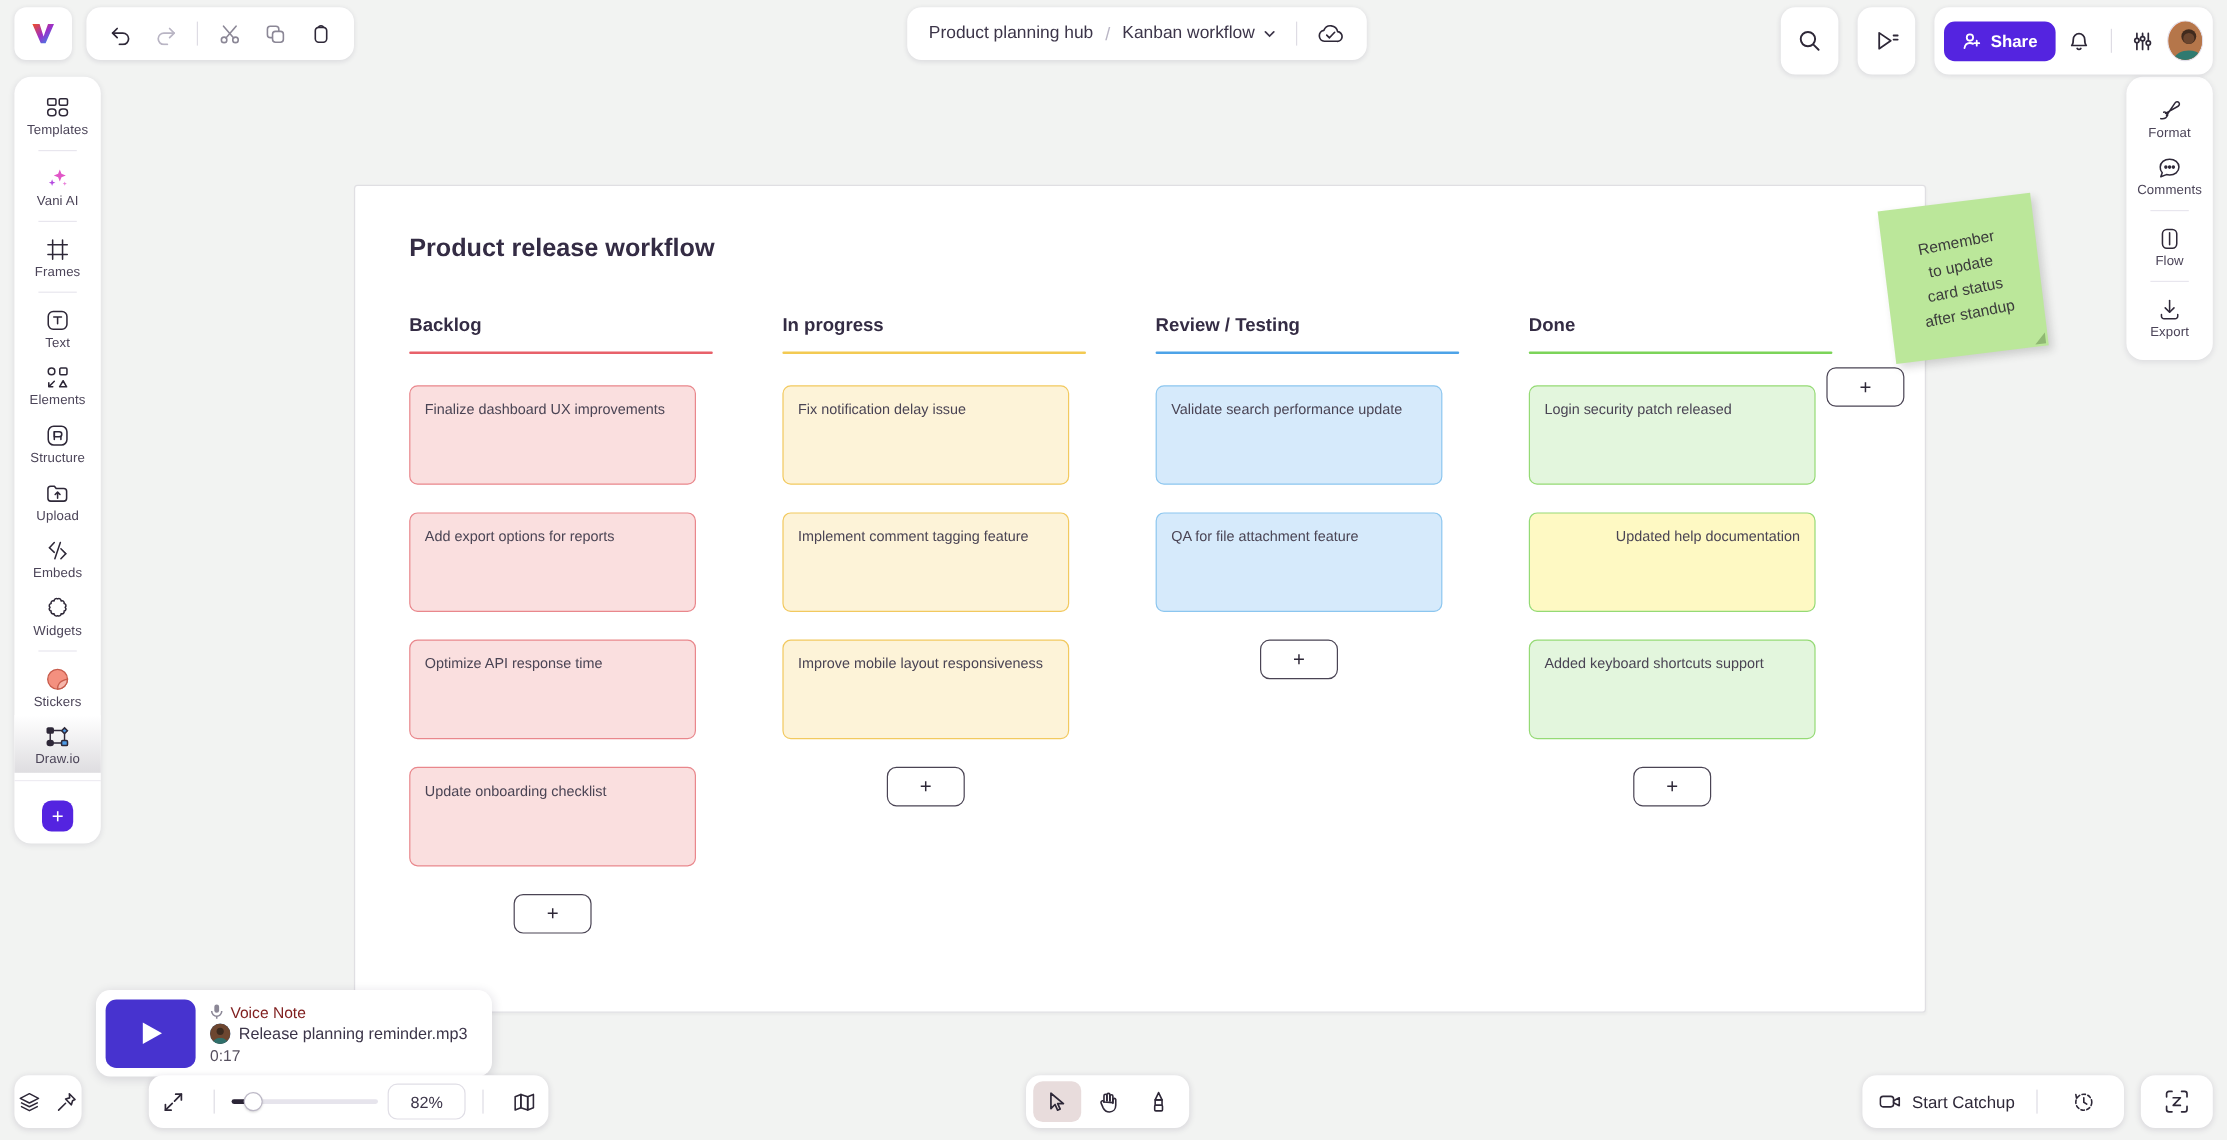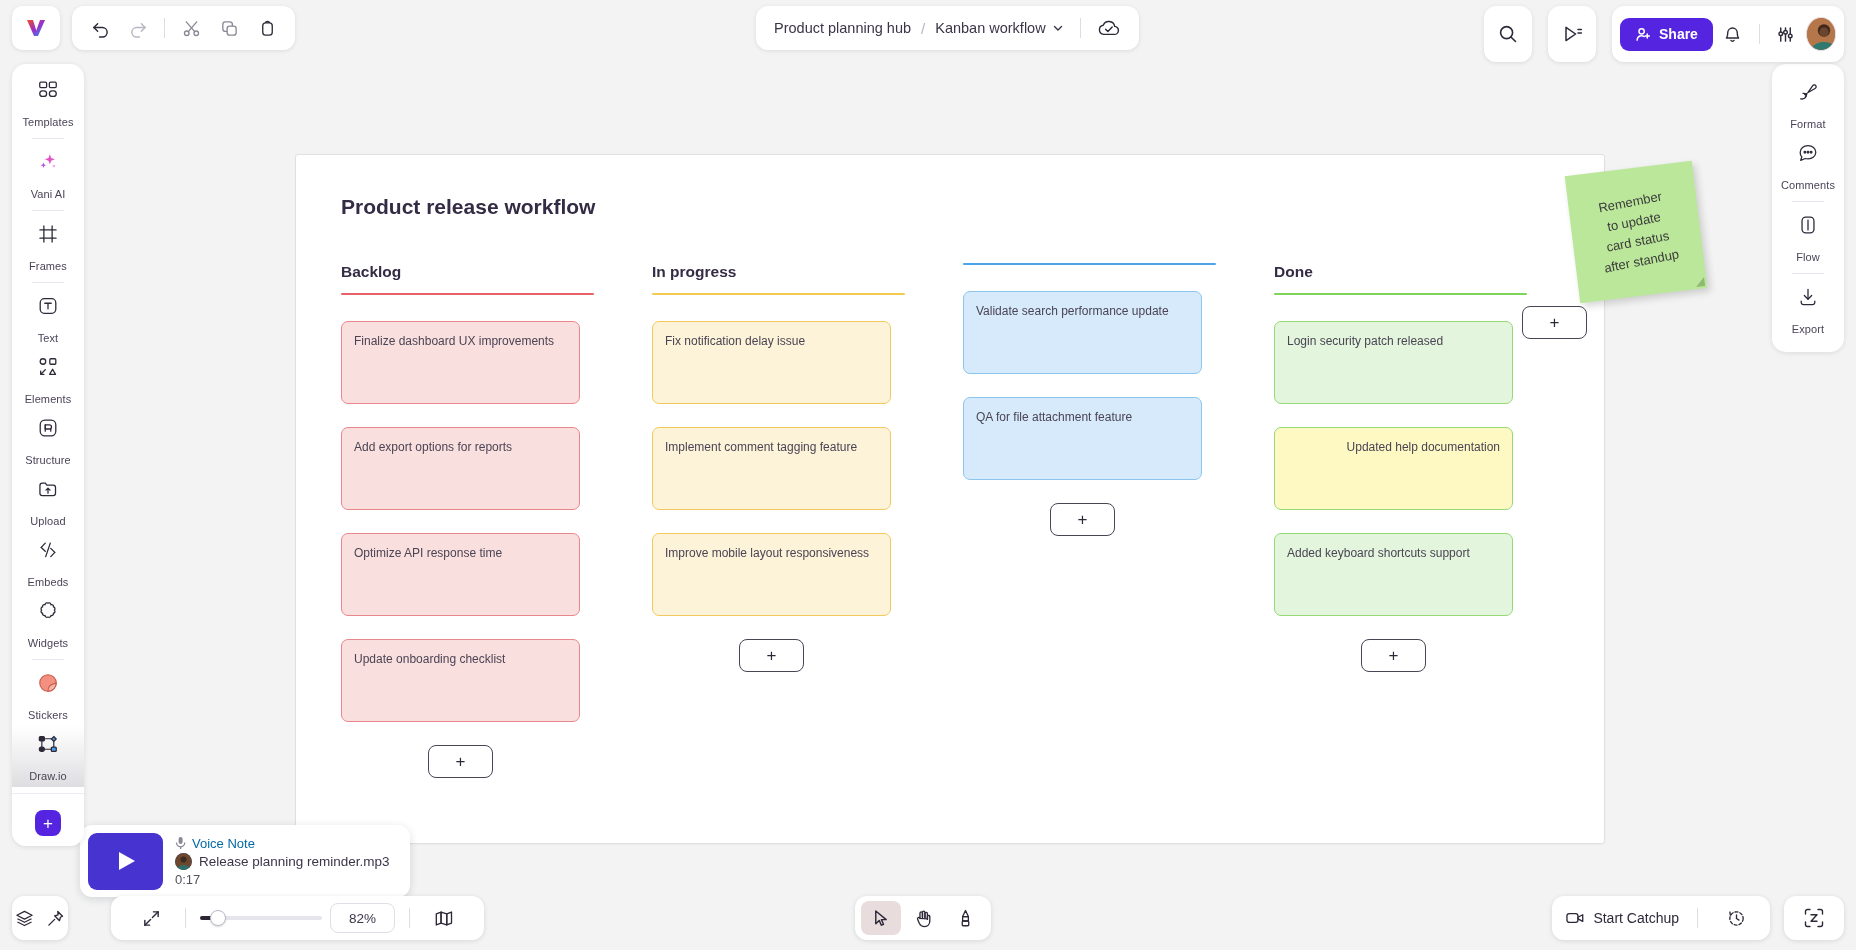--- a/index.html
+++ b/index.html
@@ -59,21 +59,21 @@
   }
 
   
   .leftrail {
     position: absolute; left: 12px; top: 64px; width: 72px;
     background: #fff; border-radius: 14px; padding: 8px 0 10px;
     box-shadow: 0 1px 5px rgba(30,20,60,.10); z-index: 35;
   }
   .rail-item {
     width: 72px; padding: 7px 0 5px; display: flex; flex-direction: column;
-    align-items: center; gap: 15px; cursor: pointer; position: relative;
+    align-items: center; gap: 2px; cursor: pointer; position: relative;
   }
   .rail-item.active { background: linear-gradient(180deg,#ffffff 0%,#dedde0 100%); }
   .rail-label { font-size: 11px; color: #4b4458; letter-spacing: .1px; }
   .rail-div { height: 1px; background: #e8e6ee; margin: 5px 20px; }
   .rail-add {
     margin: 10px auto 0; width: 26px; height: 26px; border-radius: 8px; background: #5424e0;
     display: flex; align-items: center; justify-content: center; color: #fff;
     font-size: 17px; line-height: 1; cursor: pointer;
   }
   .rail-addwrap { border-top: 1px solid #eeecf2; padding-top: 6px; margin-top: 6px; }
@@ -138,30 +138,30 @@
   .voice {
     position: absolute; left: 80px; top: 769px; width: 330px; height: 72px;
     background: #fff; border-radius: 12px; box-shadow: 0 2px 9px rgba(30,20,60,.14);
     display: flex; align-items: center; padding: 8px; gap: 12px; z-index: 30;
   }
   .voice-play {
     width: 75px; height: 57px; border-radius: 9px; background: #4733cf;
     display: flex; align-items: center; justify-content: center; cursor: pointer; flex: 0 0 auto;
   }
   .voice-meta { display: flex; flex-direction: column; gap: 2px; }
-  .voice-kind { display: flex; align-items: center; gap: 6px; font-size: 13px; color: #0369a1; }
+  .voice-kind { display: flex; align-items: center; gap: 6px; font-size: 13px; color: #7f1d1d; }
   .voice-file { display: flex; align-items: center; gap: 7px; font-size: 13.5px; color: #3c3549; }
   .voice-av { width: 17px; height: 17px; border-radius: 50%; background: #3d5a80; display:block; overflow:hidden; position:relative; }
   .voice-time { font-size: 13px; color: #56505f; }
 
   
   .bbar { position: absolute; bottom: 10px; background: #fff; border-radius: 12px;
     box-shadow: 0 1px 5px rgba(30,20,60,.12); display: flex; align-items: center; height: 44px; z-index: 38; }
   .bb-left { left: 12px; width: 56px; justify-content: center; gap: 0; padding: 0 4px; }
-  .bb-zoom { left: 111px; padding: 0 20px; gap: 8px; }
+  .bb-zoom { left: 124px; padding: 0 0; gap: 8px; }
   .slider-wrap { display: flex; align-items: center; width: 122px; }
   .slider-track { position: relative; width: 122px; height: 4px; background: #e6e4ec; border-radius: 2px; }
   .slider-fill { position: absolute; left: 0; top: 0; height: 4px; width: 12px; background: #2b2536; border-radius: 2px; }
   .slider-knob { position: absolute; left: 10px; top: -6px; width: 16px; height: 16px; border-radius: 50%;
     background: #fff; border: 1.6px solid #bcb8c6; box-shadow: 0 1px 2px rgba(0,0,0,.15); cursor: pointer; }
   .zoom-pill { border: 1px solid #e0dee6; border-radius: 8px; height: 30px; padding: 0 18px;
     display: flex; align-items: center; font-size: 13.5px; color: #3c3549; cursor: pointer; }
   .bb-tools { left: 855px; padding: 0 6px; gap: 2px; }
   .toolbtn { width: 40px; height: 34px; border-radius: 8px; display: flex; align-items: center;
     justify-content: center; cursor: pointer; }
@@ -197,20 +197,21 @@
             <div class="col-head">In progress</div>
             <div class="col-rule" style="background: rgb(243, 202, 82); width: 253px;"></div>
             <div class="cards">
               <div class="card" style="background: rgb(253, 243, 216); border-color: rgb(242, 201, 95);">Fix notification delay issue</div>
               <div class="card" style="background: rgb(253, 243, 216); border-color: rgb(242, 201, 95);">Implement comment tagging feature</div>
               <div class="card" style="background: rgb(253, 243, 216); border-color: rgb(242, 201, 95);">Improve mobile layout responsiveness</div>
             </div>
             <div class="addbtn">+</div>
           </div>
           <div class="col">
+            <div class="col-head">Review / Testing</div>
             <div class="col-rule" style="background: rgb(77, 163, 232); width: 253px;"></div>
             <div class="cards">
               <div class="card" style="background: rgb(214, 234, 251); border-color: rgb(140, 198, 239);">Validate search performance update</div>
               <div class="card" style="background: rgb(214, 234, 251); border-color: rgb(140, 198, 239);">QA for file attachment feature</div>
             </div>
             <div class="addbtn">+</div>
           </div>
           <div class="col">
             <div class="col-head">Done</div>
             <div class="col-rule" style="background: rgb(124, 212, 89); width: 253px;"></div>

